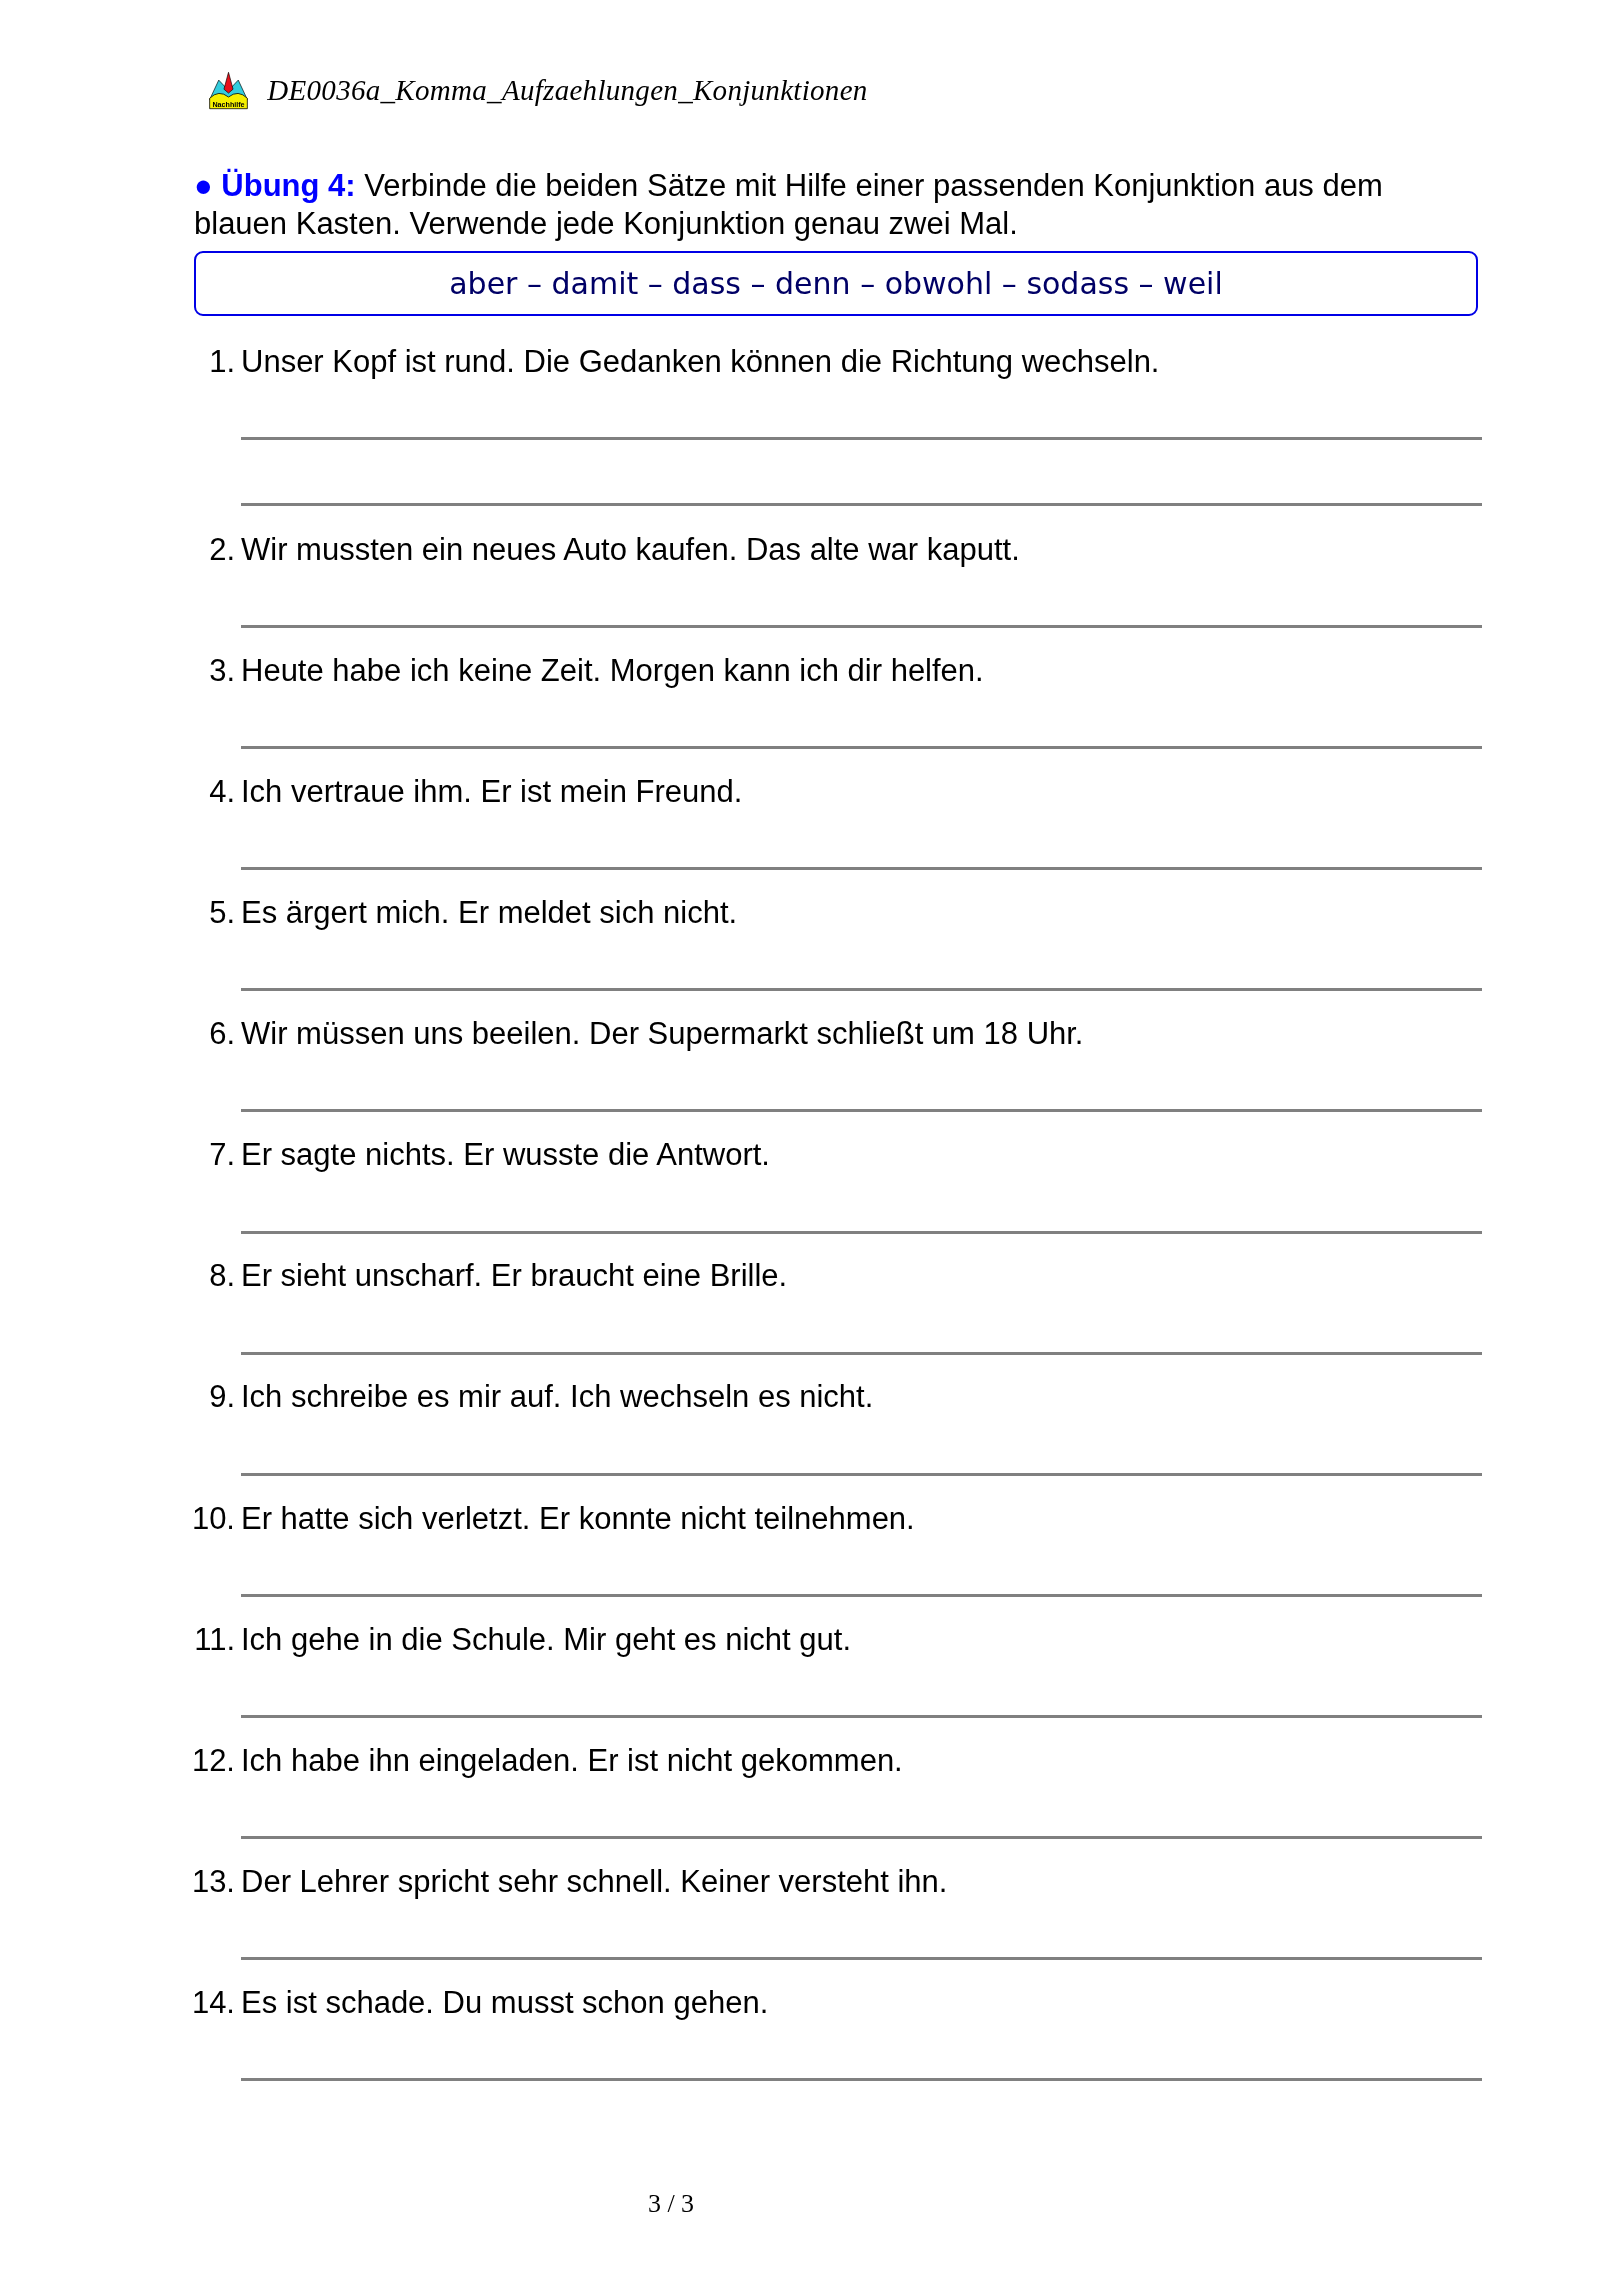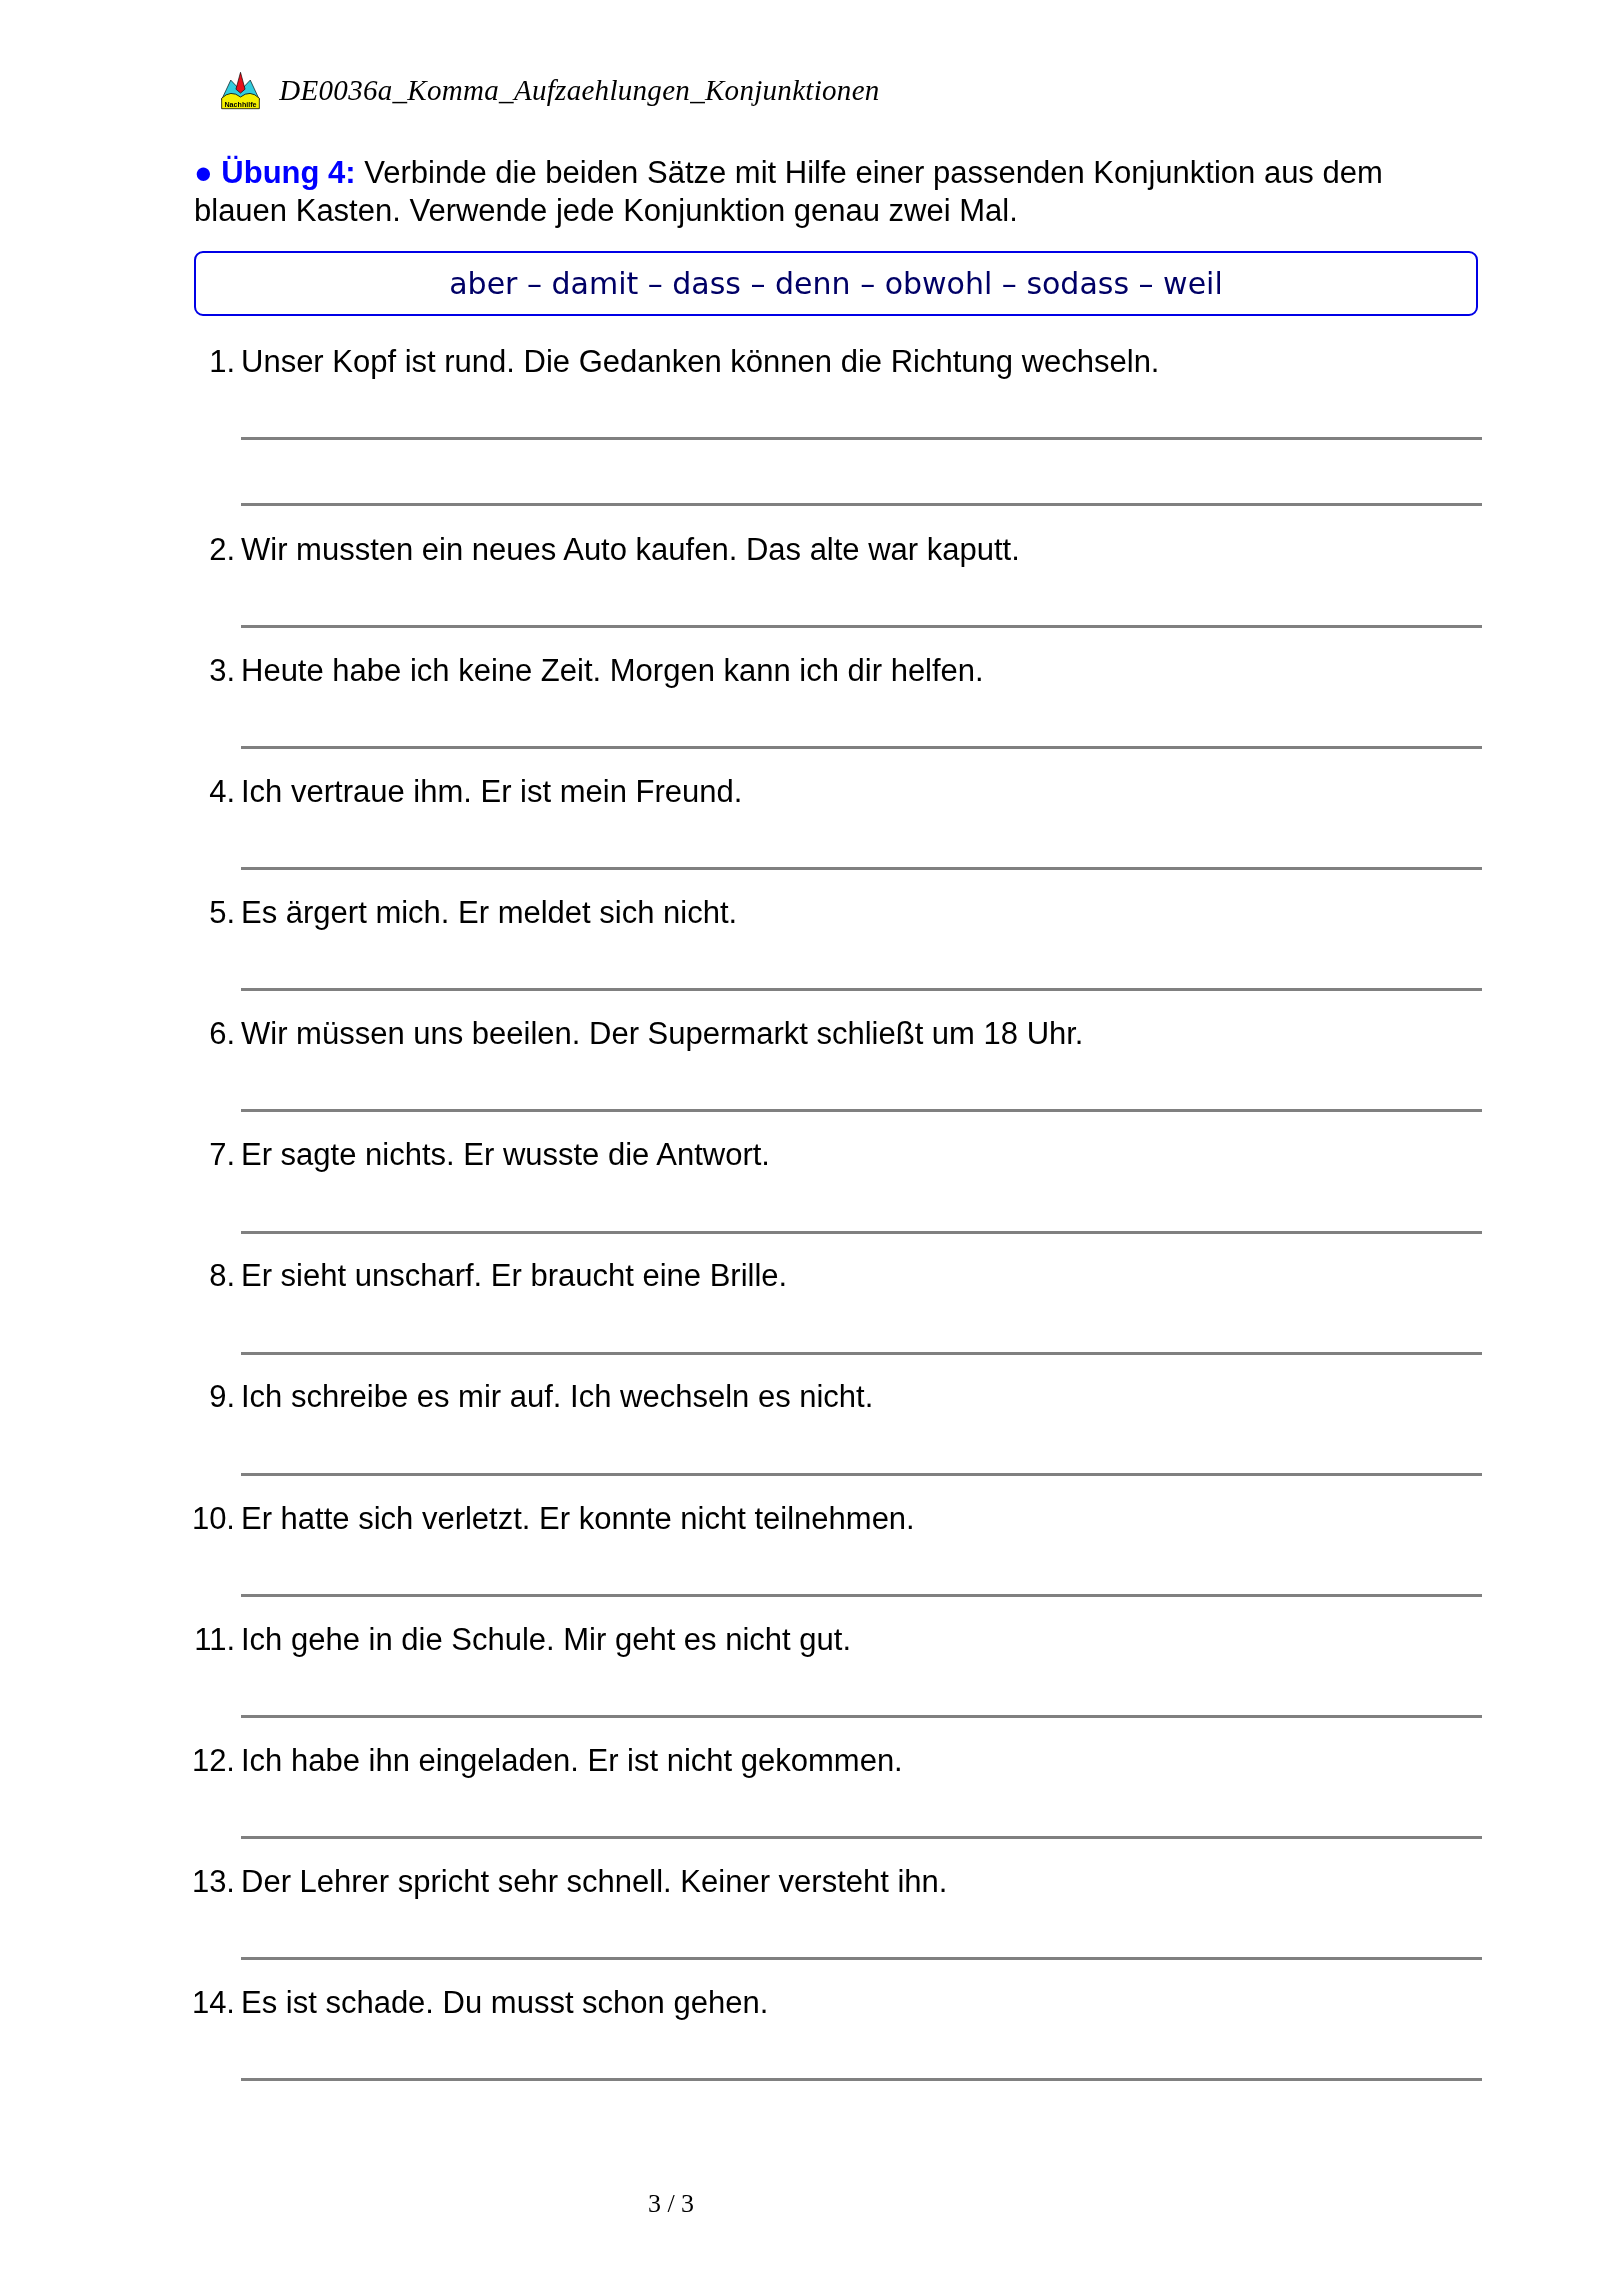--- a/index.html
+++ b/index.html
@@ -1,20 +1,20 @@
 <!DOCTYPE html>
 <html style="font-size:10.5px"><head>
 <meta charset="utf-8">
 <style>
   html, body { margin:0; padding:0; background:#ffffff; }
   body { width:1623px; height:2295px; position:relative; overflow:hidden; font-family:"Liberation Sans", sans-serif; color:#000; }
-  .header { position:absolute; left:220px; top:71px; height:39px; display:flex; align-items:center; }
+  .header { position:absolute; left:208px; top:71px; height:39px; display:flex; align-items:center; }
   .logo { width:41px; height:39px; margin-right:18.3px; }
   .header-title { font-family:"Liberation Serif", serif; font-style:italic; font-size:29px; color:#000; letter-spacing:0.3px;text-align:right; }
-  .instruction { position:absolute; left:194px; top:154px; width:1289px; font-size:31px; line-height:38px; }
+  .instruction { position:absolute; left:194px; top:167px; width:1289px; font-size:31px; line-height:38px; }
   .instruction .ex-label { color:#0000ff; font-weight:bold; }
   .word-box { position:absolute; left:194px; top:251px; width:1284px; height:65px; border:2.6px solid #0000e6; border-radius:9px; box-sizing:border-box; display:flex; align-items:center; justify-content:center; }
   .word-box span { font-family:"DejaVu Sans", sans-serif; color:#000066; font-size:30px; }
   .item { position:absolute; left:0; width:1623px; }
   .item .num { position:absolute; right:1388px; font-size:31px; line-height:37px; text-align:right; white-space:nowrap; }
   .item .text { position:absolute; left:241px; font-size:31px; line-height:37px; white-space:nowrap; }
   .answer-line { position:absolute; left:241px; width:1241px; height:2.6px; background:#808080; }
   .footer { position:absolute; left:0; width:1342px; top:2189px; text-align:center; font-family:"Liberation Serif", serif; font-size:26px; }
 </style>
 </head>

